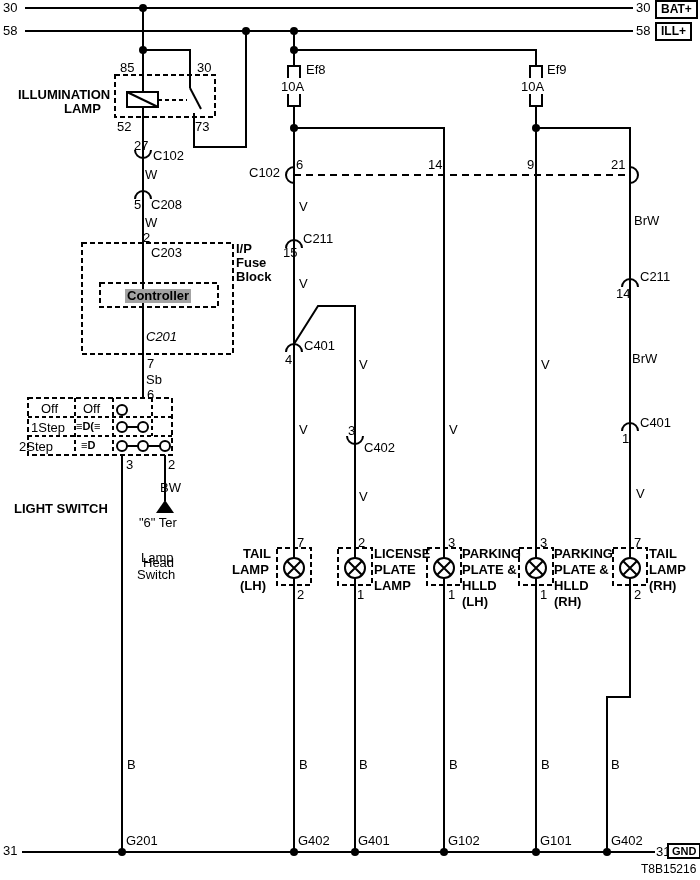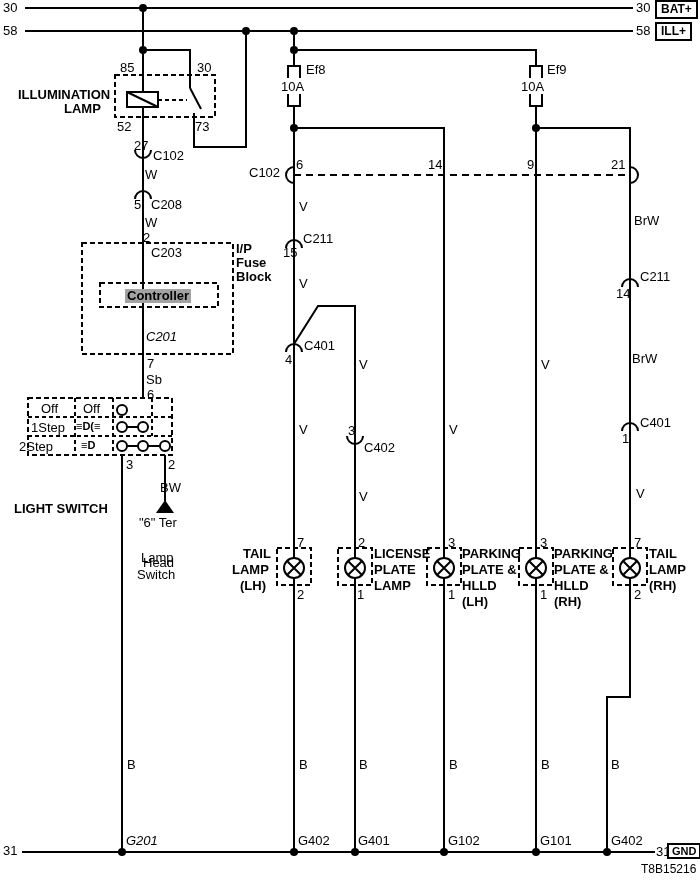--- a/index.html
+++ b/index.html
@@ -233,21 +233,21 @@
       <div class="lbl" style="left: 634px; top: 588px;">2</div>
       <div class="lbl b" style="left: 649px; top: 547px;">TAIL</div>
       <div class="lbl b" style="left: 649px; top: 563px;">LAMP</div>
       <div class="lbl b" style="left: 649px; top: 579px;">(RH)</div>
       <div class="lbl" style="left: 127px; top: 758px;">B</div>
       <div class="lbl" style="left: 299px; top: 758px;">B</div>
       <div class="lbl" style="left: 359px; top: 758px;">B</div>
       <div class="lbl" style="left: 449px; top: 758px;">B</div>
       <div class="lbl" style="left: 541px; top: 758px;">B</div>
       <div class="lbl" style="left: 611px; top: 758px;">B</div>
-      <div class="lbl" style="left: 126px; top: 834px; font-style: italic;">G201</div>
+      <div class="lbl" style="left: 126px; top: 834px;">G201</div>
       <div class="lbl" style="left: 298px; top: 834px;">G402</div>
       <div class="lbl" style="left: 358px; top: 834px;">G401</div>
       <div class="lbl" style="left: 448px; top: 834px;">G102</div>
       <div class="lbl" style="left: 540px; top: 834px;">G101</div>
       <div class="lbl" style="left: 611px; top: 834px;">G402</div>
       <div class="lbl" style="font-size: 12px; left: 641px; top: 863px;">T8B15216</div>
     </div>
 
   <div class="boxed" style="left:655px;top:0px">BAT+</div>
   <div class="boxed" style="left:655px;top:22px">ILL+</div>

